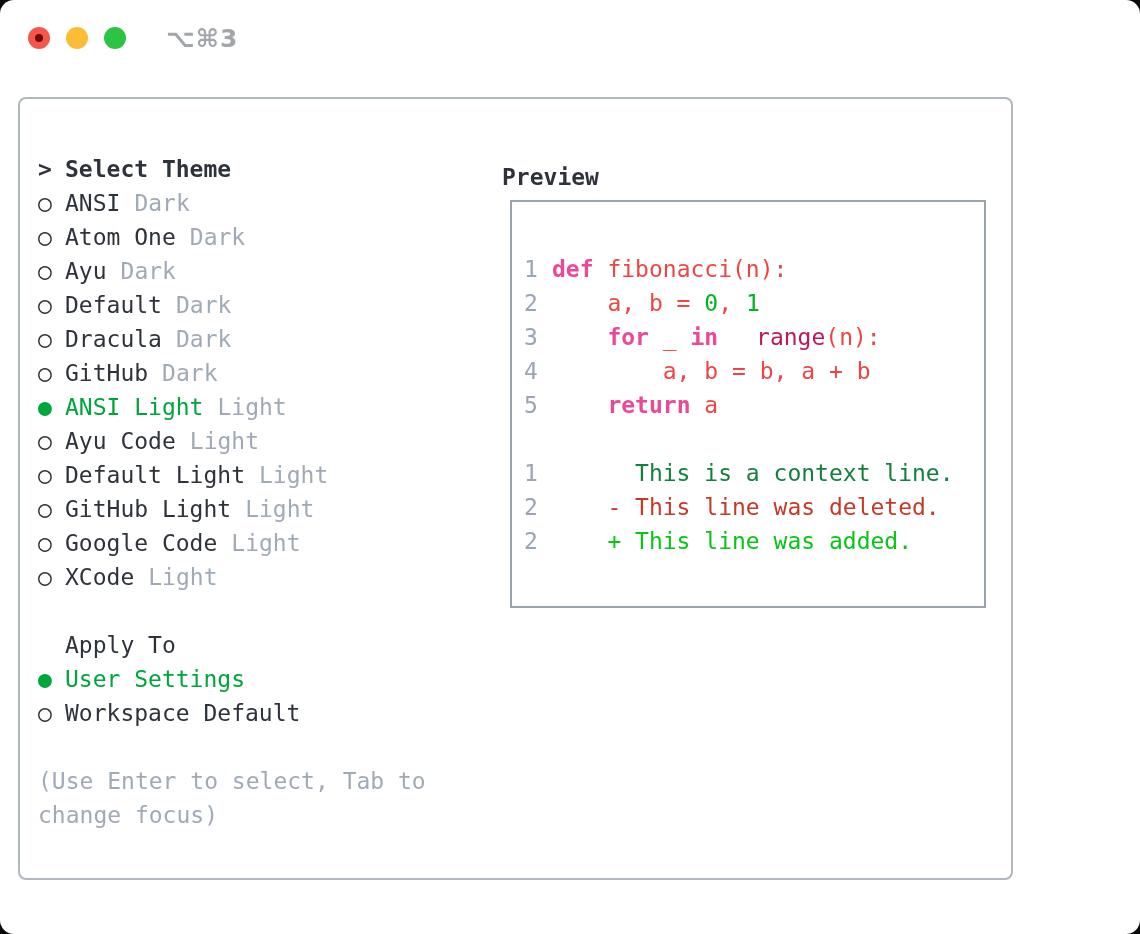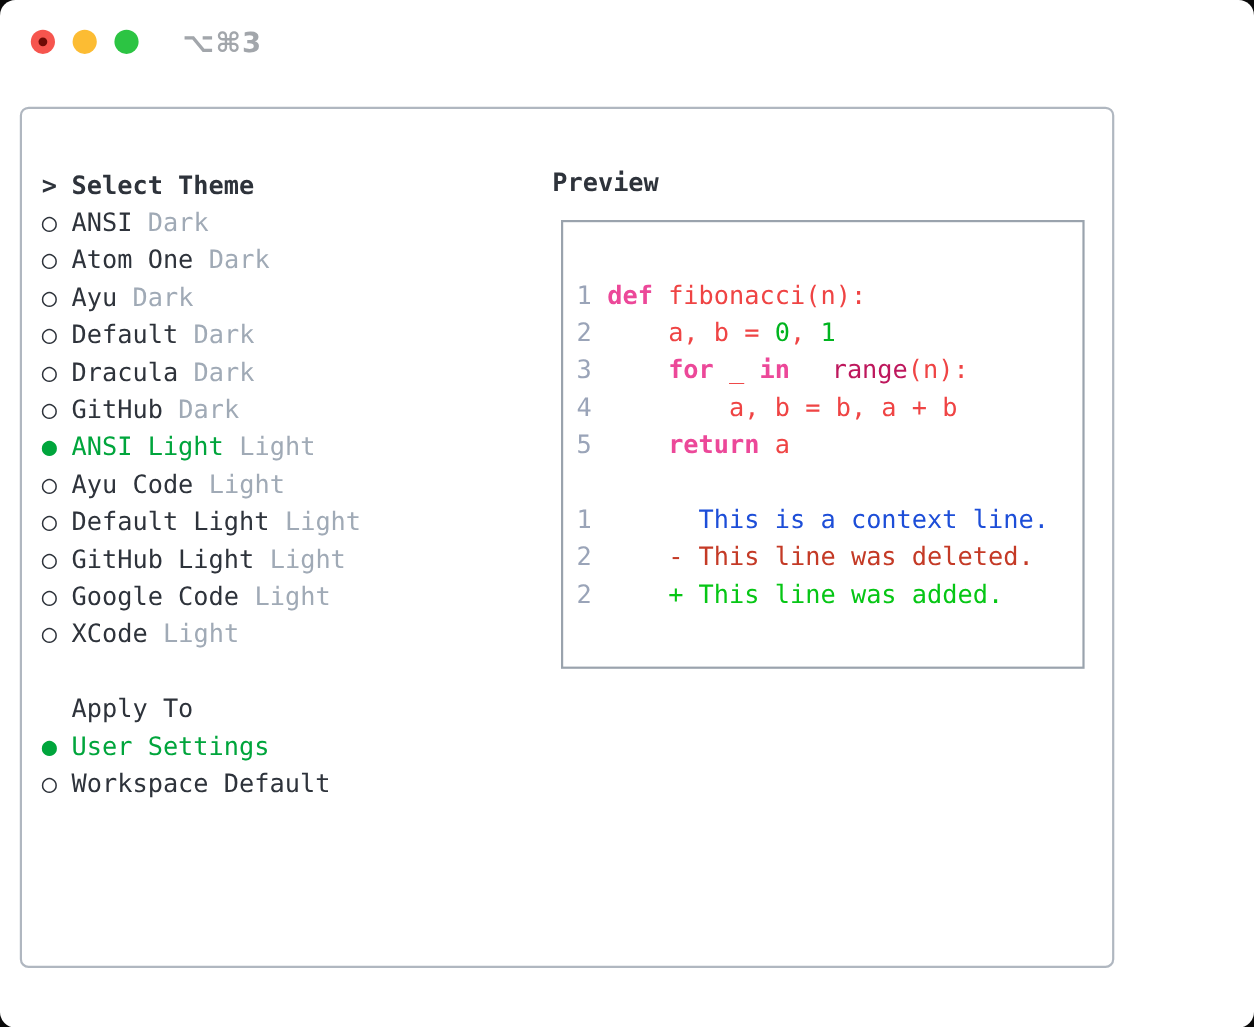--- a/index.html
+++ b/index.html
@@ -25,34 +25,34 @@
   .marker { width:27px; flex:0 0 27px; }
   .bold { font-weight:bold; }
   .tag { margin-left:14px; color:#a0aab6;text-align:center; }
   .sel { color:#00a53c; }
   .muted { color:#a0aab6; }
   
   .left-col { position:absolute; left:18px; top:53px; width:445px; }
   .apply-block { margin-top:34px; }
   .hint-block { margin-top:34px; }
   
-  .preview-title { position:absolute; left:482px; top:51px; height:34px; line-height:34px; font-size:23px; font-weight:bold; color:#2e333b; }
+  .preview-title { position:absolute; left:482px; top:61px; height:34px; line-height:34px; font-size:23px; font-weight:bold; color:#2e333b; }
   .preview-box {
     position:absolute; left:490px; top:101px; width:476px; height:408px;
     border:2px solid #9aa3ad; background:#ffffff;
     padding:50px 0 0 12px; overflow:hidden;
   }
   .code-line { display:flex; height:34px; line-height:34px; font-size:23px; }
   .ln { width:28px; flex:0 0 28px; color:#9aa4b8; }
   .seg { white-space:pre; }
   .fg  { color:#ef4444; }
   .kw  { color:#ec4899;font-weight:bold; }
   .cy  { color:#be185d;margin-left:24px; }
   .gn  { color:#00b41f; }
-  .ctx { color:#1d4ed8; }
+  .ctx { color:#15803d; }
   .del { color:#c43a26; }
   .add { color:#06c615; }
   .blank-line { height:34px; }
 </style>
 </head>
 <body>
 
 <div class="window">
 
   <div class="titlebar">
@@ -112,20 +112,24 @@
           <span class="marker"></span><span>Apply To</span>
         </div>
         <div class="row">
           <span class="marker sel">●</span><span class="sel">User Settings</span>
         </div>
         <div class="row">
           <span class="marker">○</span><span>Workspace Default</span>
         </div>
       </div>
 
+      <div class="hint-block">
+        <div class="row muted">(Use Enter to select, Tab to</div>
+        <div class="row muted">change focus)</div>
+      </div>
     </div>
 
     <div class="preview-title">Preview</div>
 
     <div class="preview-box">
       <div class="code-line">
         <span class="ln">1</span>
           <span class="seg kw">def</span>
           <span class="seg fg"> fibonacci(n):</span>
       </div>

